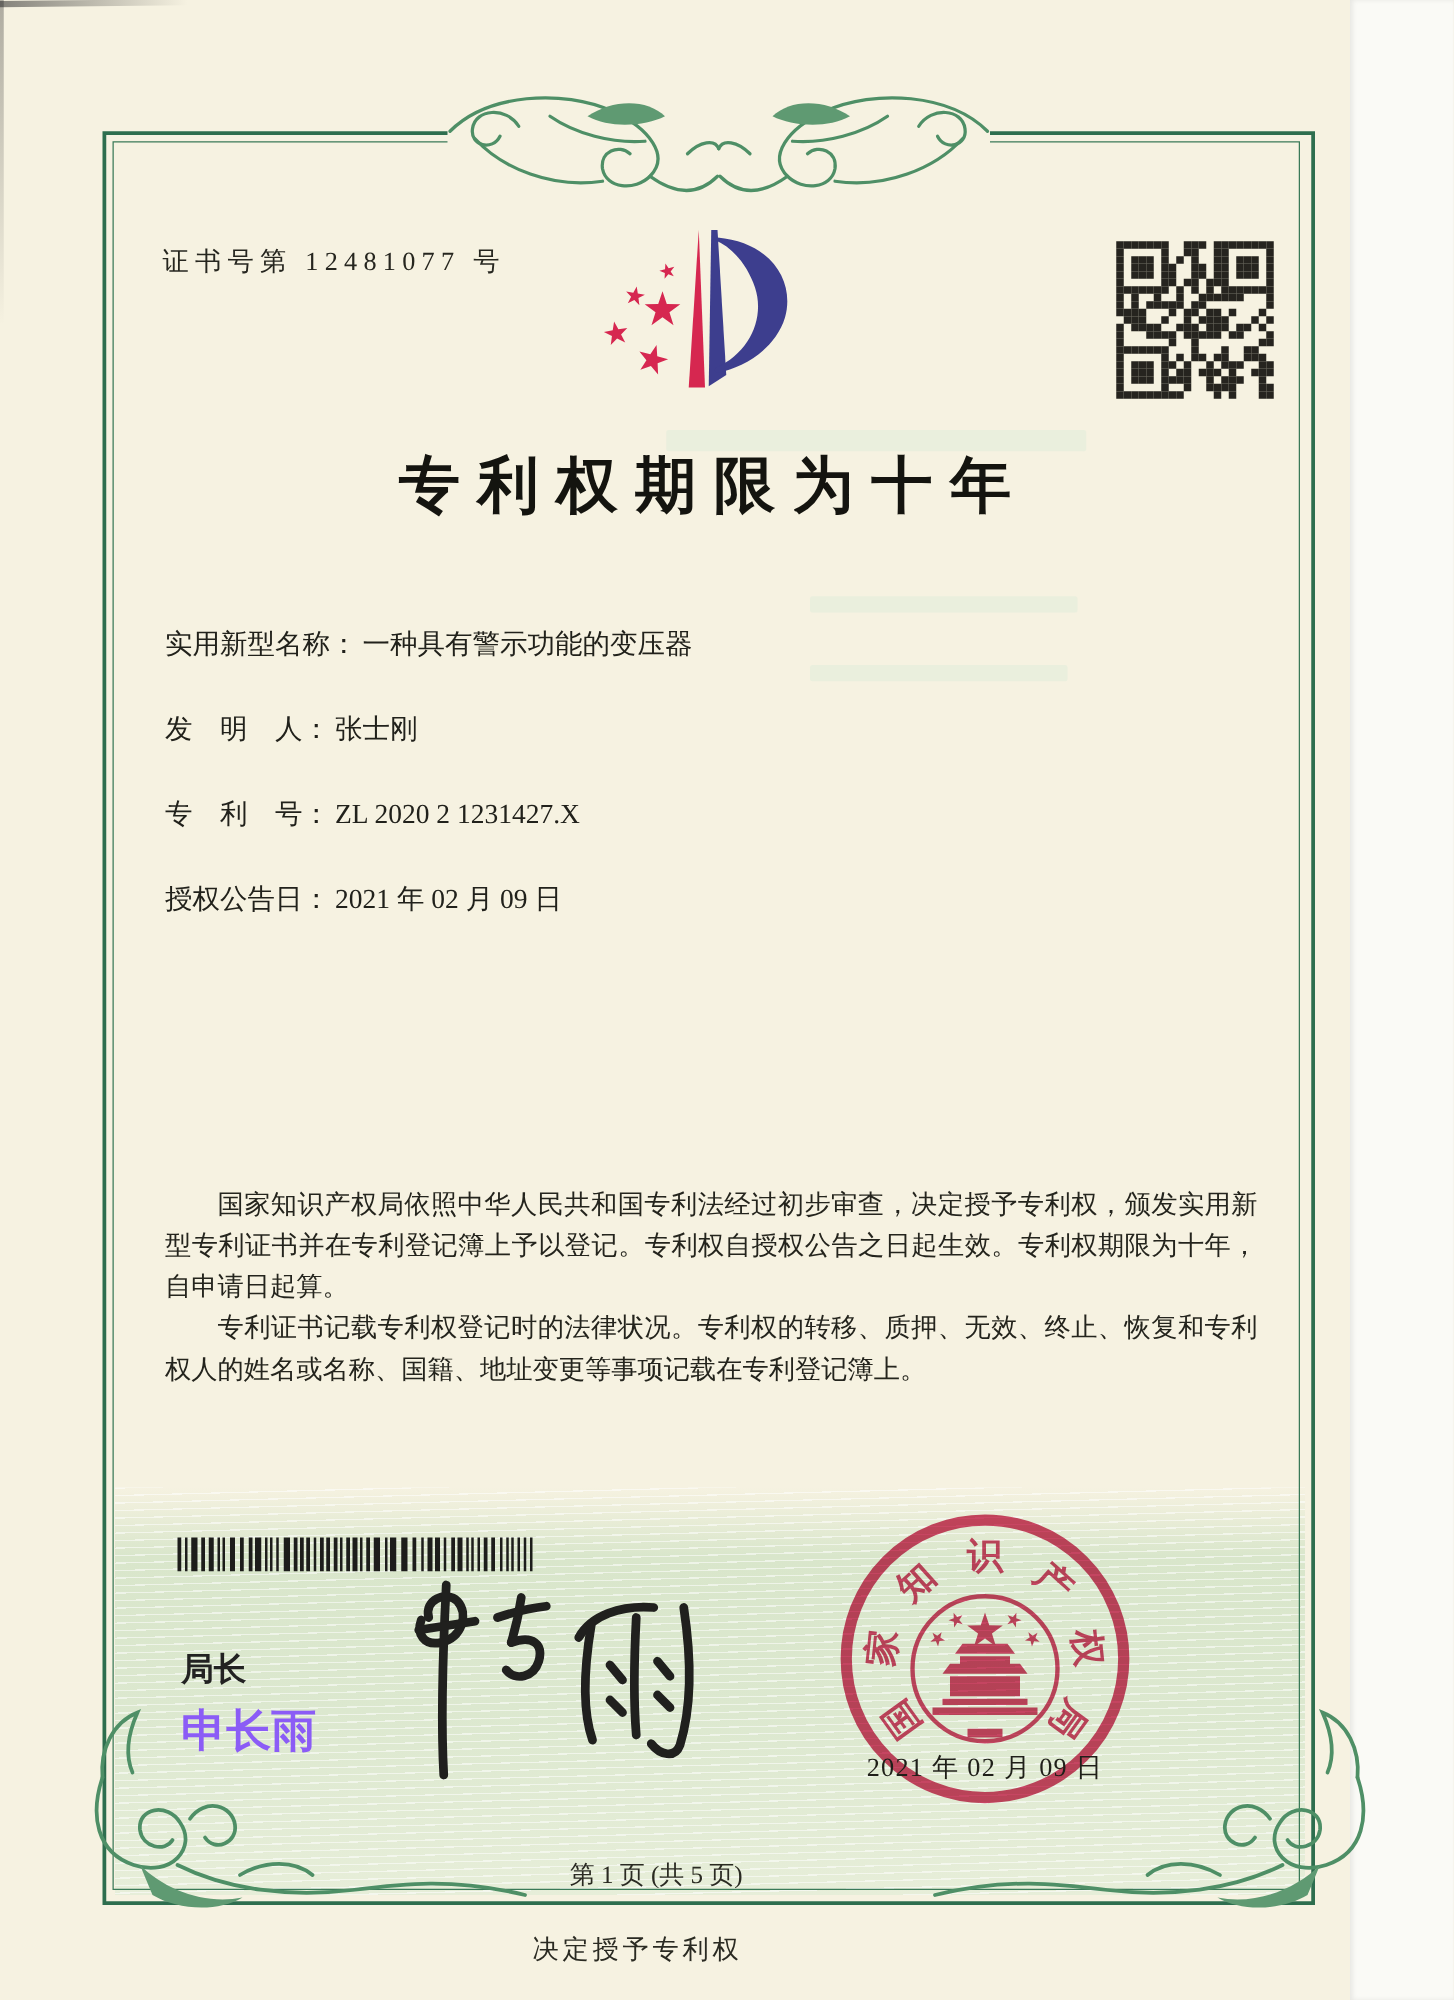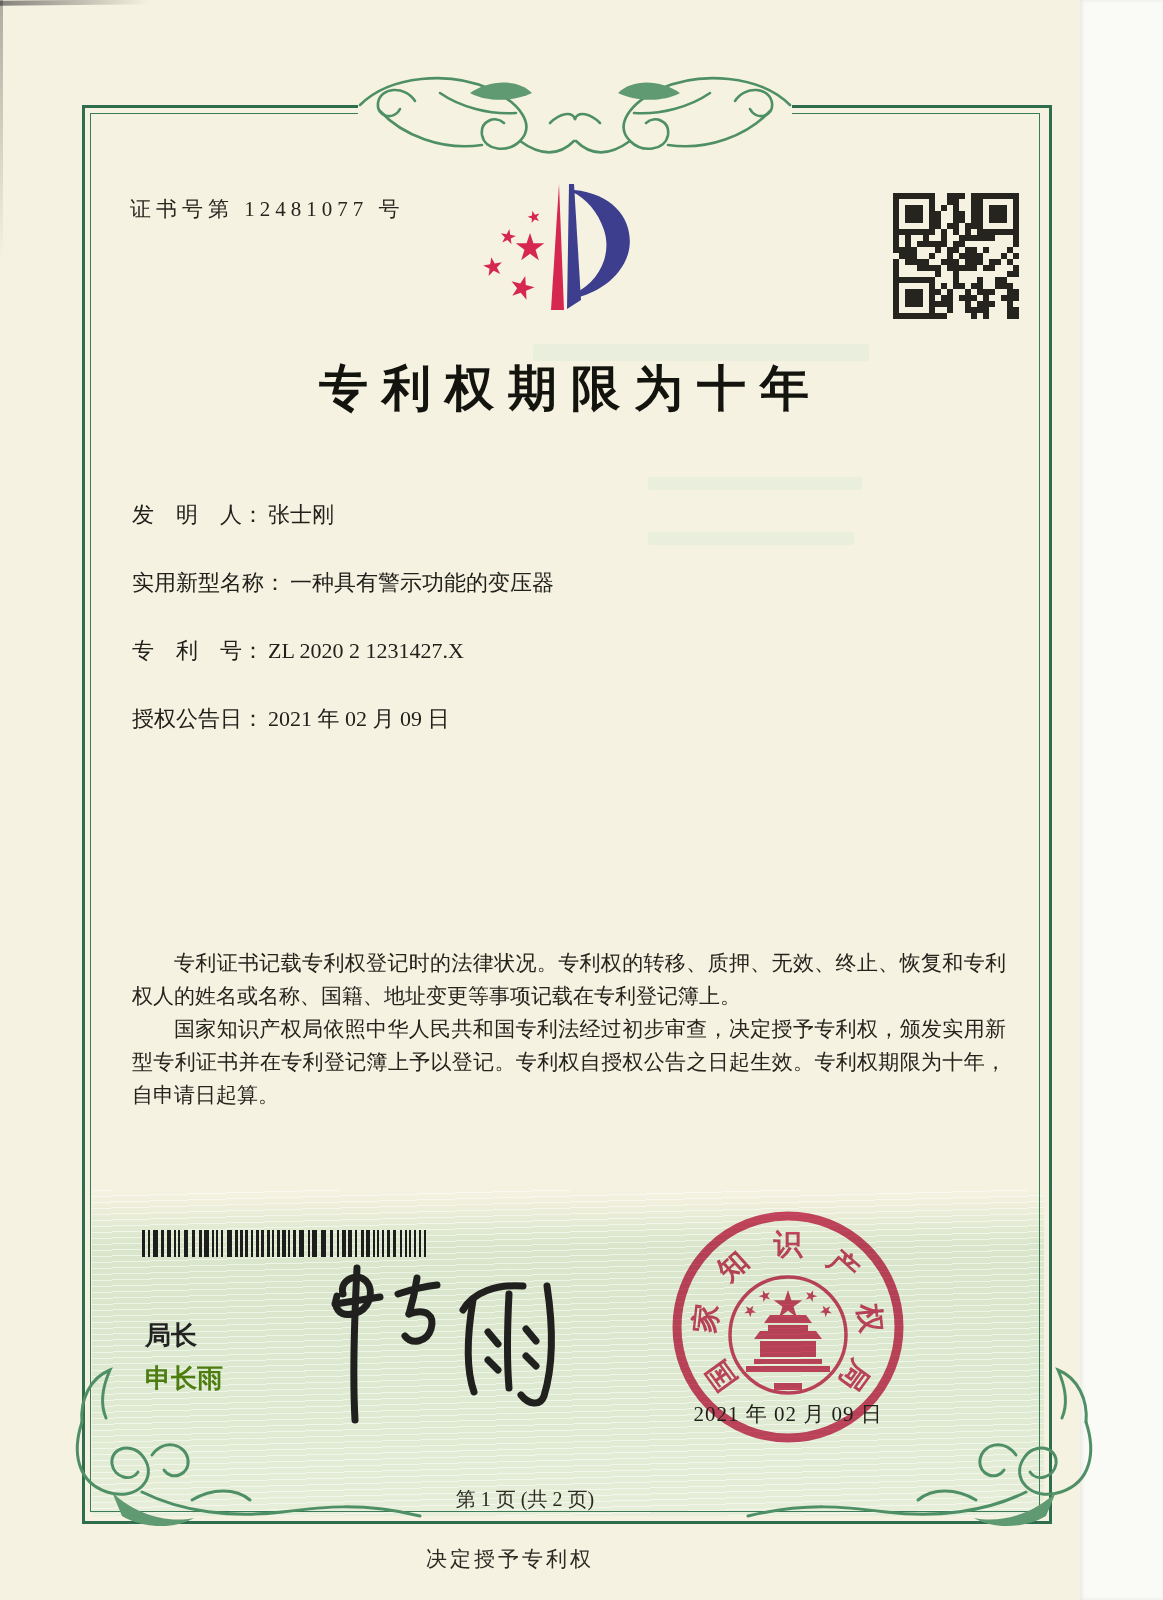--- a/index.html
+++ b/index.html
@@ -42,21 +42,21 @@
   .body-text{left:132px;top:947px;width:874px;font-size:21px;line-height:33px;text-align:justify;color:#24241d;}
   .body-text p{margin:0;text-indent:2em;}
   
   .barcode{left:142px;top:1230px;width:288px;height:27px;}
   .barcode div{position:absolute;top:0;bottom:0;background:#1d1d1b;}
   
   .qr{left:893px;top:193px;width:126px;height:126px;}
   .qr div{position:absolute;background:#26241f;}
   
   .director-label{left:145px;top:1318px;font-family:"Liberation Sans","DejaVu Sans",sans-serif;font-weight:700;font-size:26px;color:#222;}
-  .director-name{left:145px;top:1361px;font-family:"Liberation Sans","DejaVu Sans",sans-serif;font-weight:700;font-size:26px;color:#4d7c0f;}
+  .director-name{left:145px;top:1361px;font-family:"Liberation Sans","DejaVu Sans",sans-serif;font-weight:700;font-size:36px;color:#8b5cf6;}
   .signature-svg{left:295px;top:1252px;}
   
   .seal-svg{left:668px;top:1207px;mix-blend-mode:multiply;opacity:.93;}
   .seal-char{font-family:"Liberation Sans","DejaVu Sans",sans-serif;font-weight:700;font-size:29px;fill:#cf3a5f;}
   .seal-date{left:678px;top:1400px;width:220px;text-align:center;font-size:21px;letter-spacing:1px;color:#1f1f19;z-index:9;}
   
   .page-info{left:300px;top:1486px;width:450px;text-align:center;font-size:20px;color:#2a2a22;}
   .back-note{left:285px;top:1545px;width:450px;text-align:center;font-size:21px;letter-spacing:3px;color:#2a2a22;}
   svg{display:block;}
 </style>
@@ -370,36 +370,36 @@
     <div style="left: 78px; top: 120px; width: 6px; height: 6px;"></div>
     <div style="left: 90px; top: 120px; width: 6px; height: 6px;"></div>
     <div style="left: 114px; top: 120px; width: 6px; height: 6px;"></div>
     <div style="left: 120px; top: 120px; width: 6px; height: 6px;"></div>
   </div>
 
 <div class="abs doc-title">专利权期限为十年</div>
 
 <div class="abs fields">
   <div class="row">
-    <span class="lbl">发　明　人：</span><span class="val">张士刚</span>
+    <span class="lbl">实用新型名称：</span><span class="val">一种具有警示功能的变压器</span>
   </div>
   <div class="row">
-    <span class="lbl">实用新型名称：</span><span class="val">一种具有警示功能的变压器</span>
+    <span class="lbl">发　明　人：</span><span class="val">张士刚</span>
   </div>
   <div class="row">
     <span class="lbl">专　利　号：</span><span class="val">ZL 2020 2 1231427.X</span>
   </div>
   <div class="row">
     <span class="lbl">授权公告日：</span><span class="val">2021 年 02 月 09 日</span>
   </div>
 </div>
 
 <div class="abs body-text">
+  <p>国家知识产权局依照中华人民共和国专利法经过初步审查，决定授予专利权，颁发实用新型专利证书并在专利登记簿上予以登记。专利权自授权公告之日起生效。专利权期限为十年，自申请日起算。</p>
   <p>专利证书记载专利权登记时的法律状况。专利权的转移、质押、无效、终止、恢复和专利权人的姓名或名称、国籍、地址变更等事项记载在专利登记簿上。</p>
-  <p>国家知识产权局依照中华人民共和国专利法经过初步审查，决定授予专利权，颁发实用新型专利证书并在专利登记簿上予以登记。专利权自授权公告之日起生效。专利权期限为十年，自申请日起算。</p>
 </div>
 
 <div class="abs barcode" id="barcode">
     <div style="left: 0px; width: 3px;"></div>
     <div style="left: 6px; width: 2px;"></div>
     <div style="left: 11px; width: 5px;"></div>
     <div style="left: 19px; width: 3px;"></div>
     <div style="left: 25px; width: 4px;"></div>
     <div style="left: 32px; width: 2px;"></div>
     <div style="left: 36px; width: 2px;"></div>
@@ -489,14 +489,14 @@
     <rect x="-20" y="-10" width="40" height="8"></rect>
     <path d="M-34,4 L34,4 L28,-4 L-28,-4 Z"></path>
     <rect x="-28" y="6" width="56" height="16"></rect>
     <rect x="-34" y="24" width="68" height="5"></rect>
     <rect x="-42" y="31" width="84" height="6"></rect>
     <rect x="-14" y="48" width="28" height="7"></rect>
   </g>
 </svg>
 <div class="abs seal-date">2021 年 02 月 09 日</div>
 
-<div class="abs page-info">第 1 页 (共 2 页)</div>
+<div class="abs page-info">第 1 页 (共 5 页)</div>
 <div class="abs back-note">决定授予专利权</div>
 
 </body></html>

